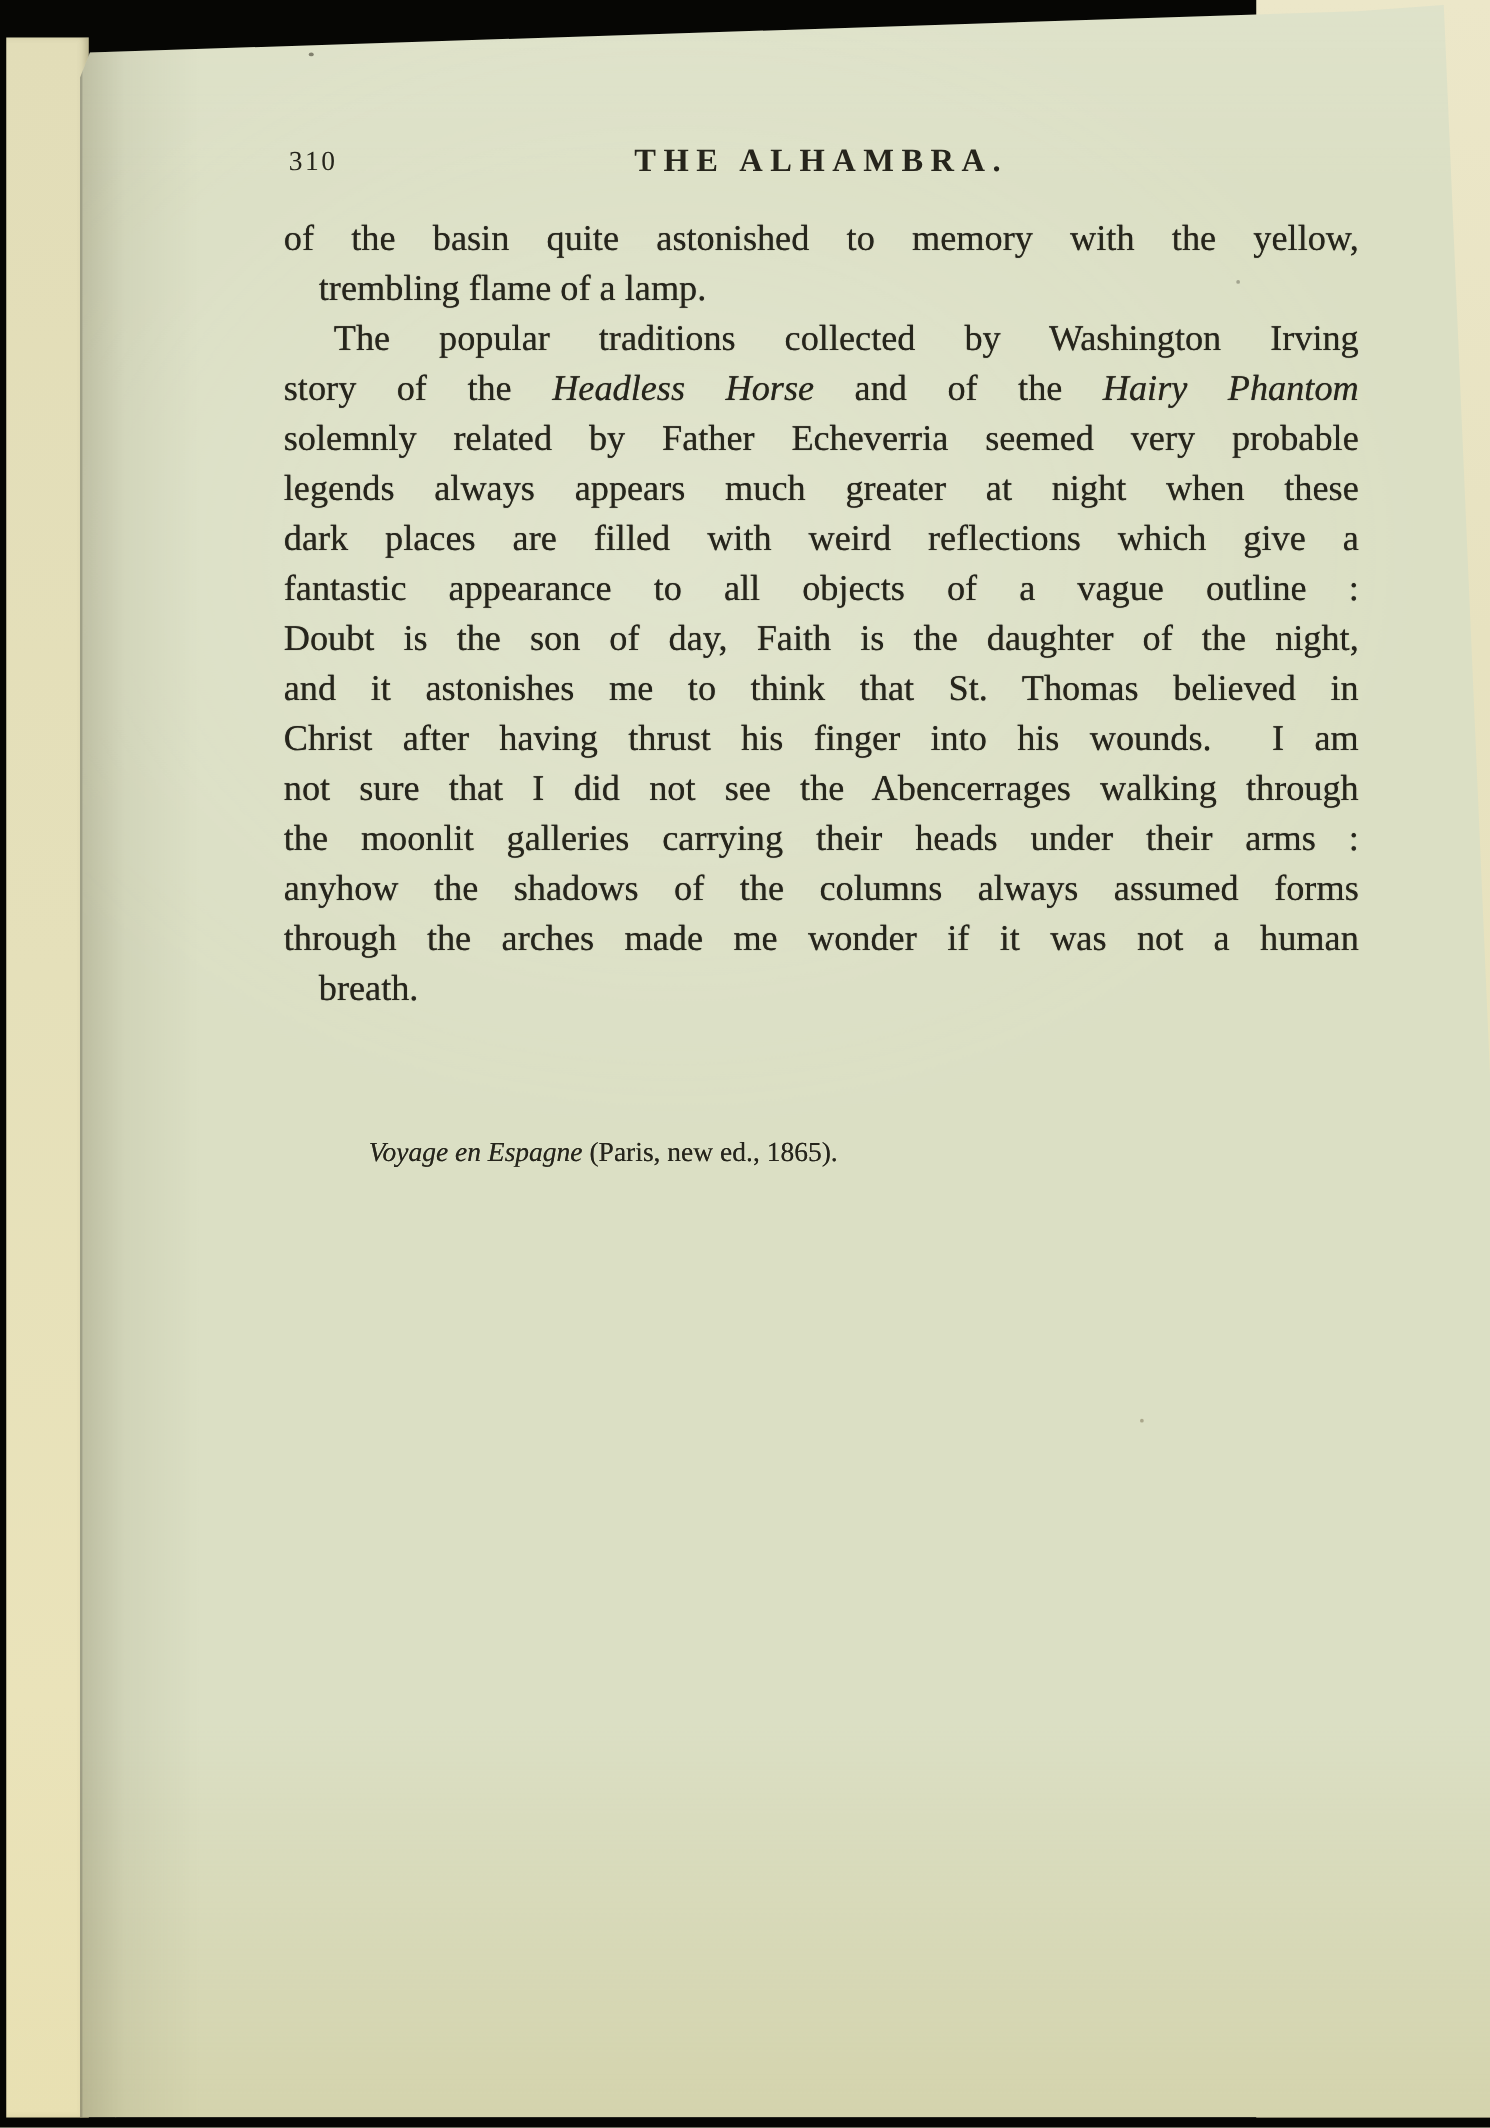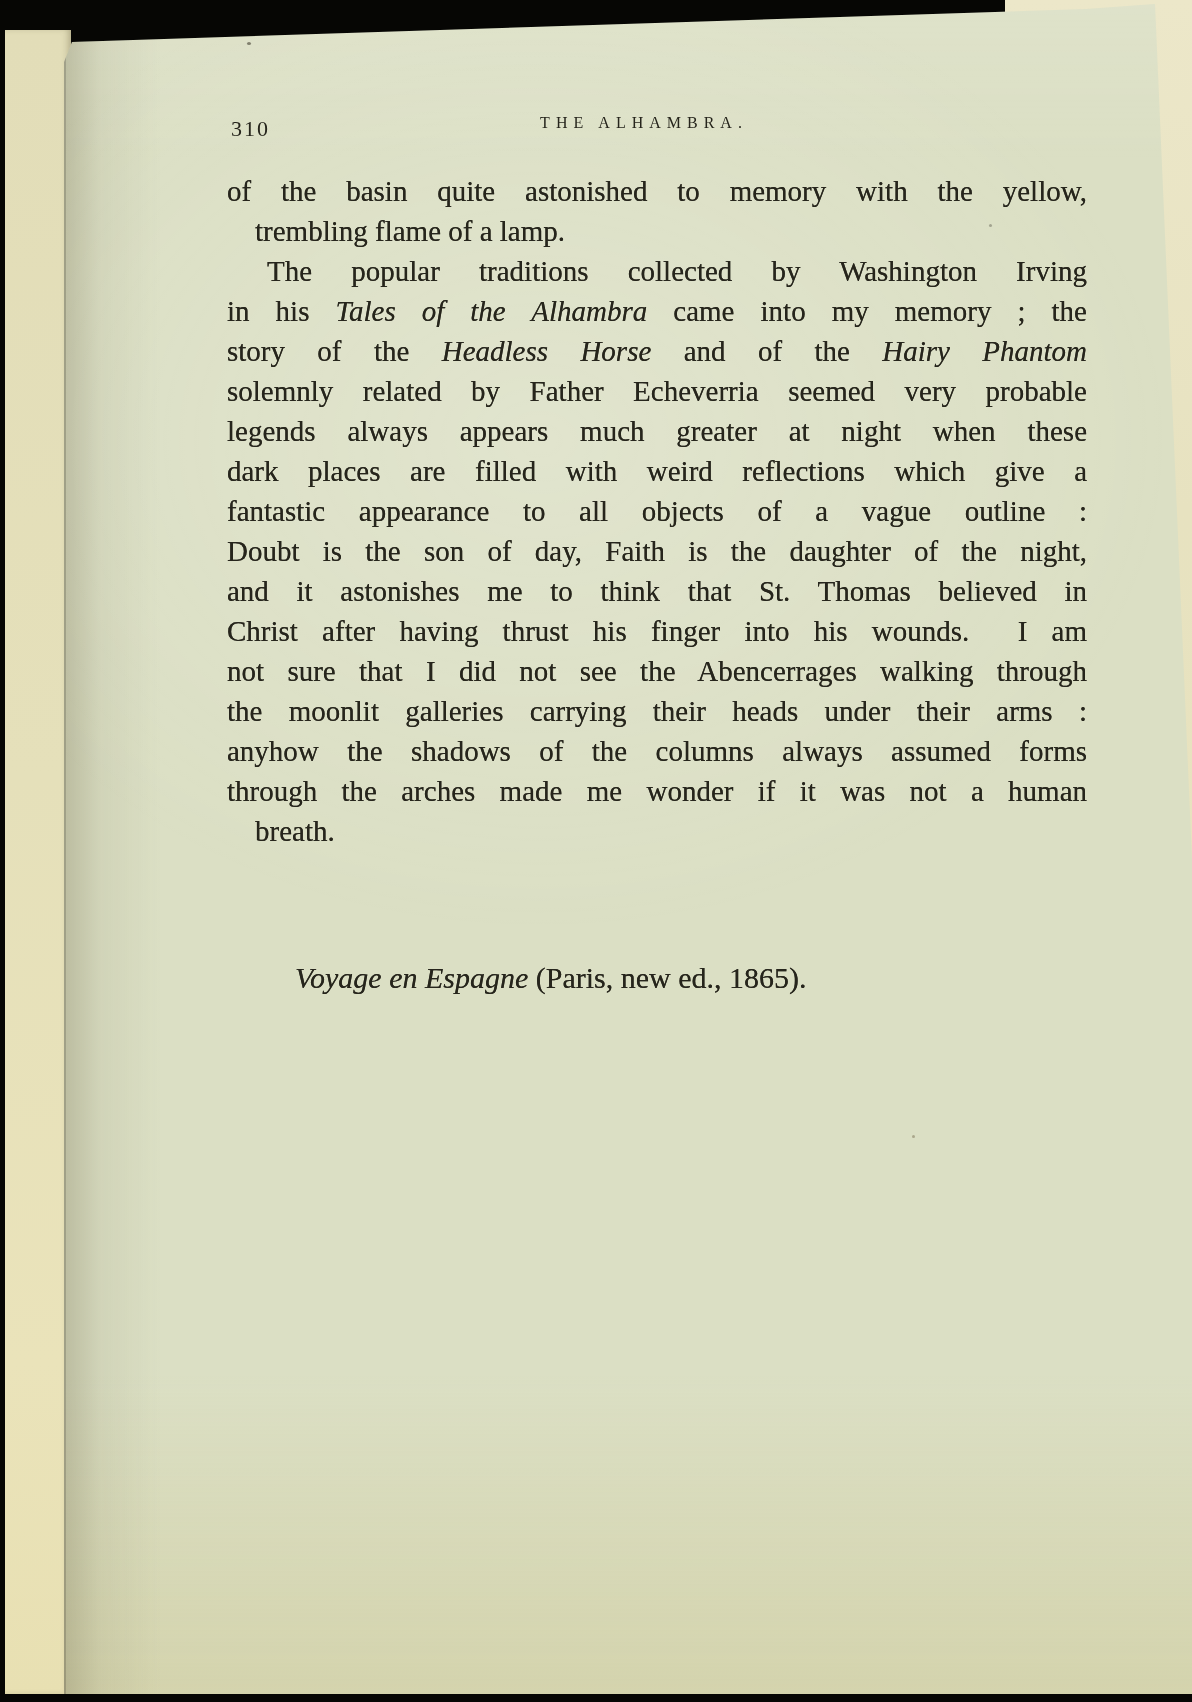--- a/index.html
+++ b/index.html
@@ -30,35 +30,35 @@
     clip-path:polygon(0px 62px,8px 42px,1022px 9px,1091px 4px,1128px 860px,1128px 1694px,0px 1694px);
     border-left:2px solid rgba(72,66,45,.40);
     color:var(--ink,#26251c);
   }
   .running-head{position:absolute;top:112px;left:0;width:100%;height:40px;}
   .page-number{
     position:absolute;left:165px;top:4px;
     font-size:22px;letter-spacing:2px;font-family:Liberation Serif, serif;
   }
   .running-title{
-    position:absolute;left:578px;top:2px;transform:translateX(-50%);
-    font-size:16px;font-weight:normal;letter-spacing:6px;white-space:nowrap;
+    position:absolute;left:591px;top:2px;transform:translateX(-50%);
+    font-size:26px;font-weight:bold;letter-spacing:6px;white-space:nowrap;
   }
   .body-text{
     position:absolute;left:161px;top:171px;width:860px;
     font-size:29px;line-height:40px;
     text-shadow:0 0 0.6px rgba(40,38,28,0.85);
   }
   .line{text-align:justify;text-align-last:justify;white-space:nowrap;}
   .line.last{text-align-last:left;margin-left:28px;}
   .line.indent{padding-left:40px;}
   .it{font-style:italic;}
   .citation{
-    position:absolute;left:229px;top:960px;
-    font-size:30px;line-height:36px;
+    position:absolute;left:229px;top:904px;
+    font-size:22px;line-height:36px;
     text-shadow:0 0 0.5px rgba(40,38,28,0.85);
   }
   .speck{position:absolute;border-radius:50%;background:rgba(78,76,62,.65);}
   .speck.s1{left:181px;top:42px;width:4px;height:3px;}
   .speck.s2{left:923px;top:224px;width:3px;height:3px;background:rgba(78,76,62,.4);}
   .speck.s3{left:846px;top:1135px;width:3px;height:3px;background:rgba(110,100,70,.45);}
   .crease{
     position:absolute;left:92px;top:1488px;width:1px;height:206px;
     background:linear-gradient(180deg,rgba(90,85,58,0) 0%,rgba(90,85,58,.5) 30%,rgba(60,56,38,.6) 100%);
   }
@@ -73,21 +73,20 @@
 <div class="book-page">
   <div class="running-head">
     <div class="page-number">310</div>
     <div class="running-title">THE ALHAMBRA.</div>
   </div>
 
   <div class="body-text">
       <div class="line"><span>of the basin quite astonished to memory with the yellow,</span></div>
       <div class="line last"><span>trembling flame of a lamp.</span></div>
       <div class="line indent"><span>The popular traditions collected by Washington Irving</span></div>
-      <div class="line"><span>in his </span><span class="it">Tales of the Alhambra</span><span> came into my memory ; the</span></div>
       <div class="line"><span>story of the </span><span class="it">Headless Horse</span><span> and of the </span><span class="it">Hairy Phantom</span></div>
       <div class="line"><span>solemnly related by Father Echeverria seemed very probable</span></div>
       <div class="line"><span>legends always appears much greater at night when these</span></div>
       <div class="line"><span>dark places are filled with weird reflections which give a</span></div>
       <div class="line"><span>fantastic appearance to all objects of a vague outline :</span></div>
       <div class="line"><span>Doubt is the son of day, Faith is the daughter of the night,</span></div>
       <div class="line"><span>and it astonishes me to think that St. Thomas believed in</span></div>
       <div class="line"><span>Christ after having thrust his finger into his wounds.&nbsp; I am</span></div>
       <div class="line"><span>not sure that I did not see the Abencerrages walking through</span></div>
       <div class="line"><span>the moonlit galleries carrying their heads under their arms :</span></div>

